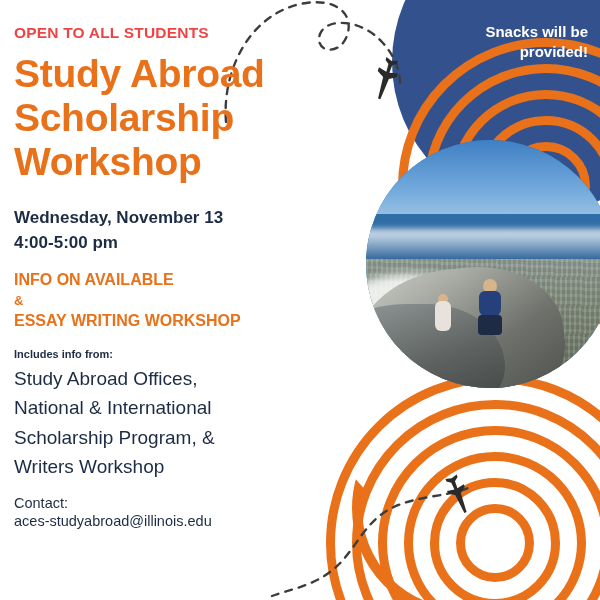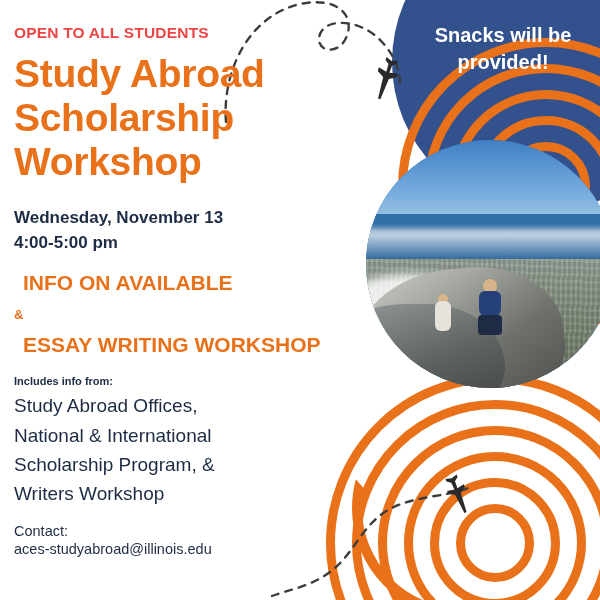--- a/index.html
+++ b/index.html
@@ -24,23 +24,23 @@
     width: 300px;
     height: 300px;
     border-radius: 50%;
     background: #33518c;
   }
   .snacks-text {
     position: absolute;
     left: 418px;
     top: 22px;
     width: 170px;
-    text-align: center;
+    text-align: right;
     color: #ffffff;
-    font-size: 20px;
+    font-size: 15px;
     font-weight: bold;
     line-height: 1.35;
     z-index: 6;
   }
 
   
   .rings-tr {
     position: absolute;
     right: -96px;
     top: 36px;
@@ -246,24 +246,24 @@
   }
   .details {
     color: #1d2c44;
     font-size: 17px;
     font-weight: bold;
     line-height: 1.45;
     margin: 0 0 14px 0;
   }
   .headline-orange {
     color: #e8711a;
-    font-size: 21px;
+    font-size: 16px;
     font-weight: bold;
     line-height: 1.35;
-    margin: 9px;
+    margin: 0;
   }
   .amp {
     color: #e8711a;
     font-size: 13px;
     font-weight: bold;
     margin: 2px 0 2px 0;
   }
   .includes-head {
     color: #1d2c44;
     font-size: 11px;

